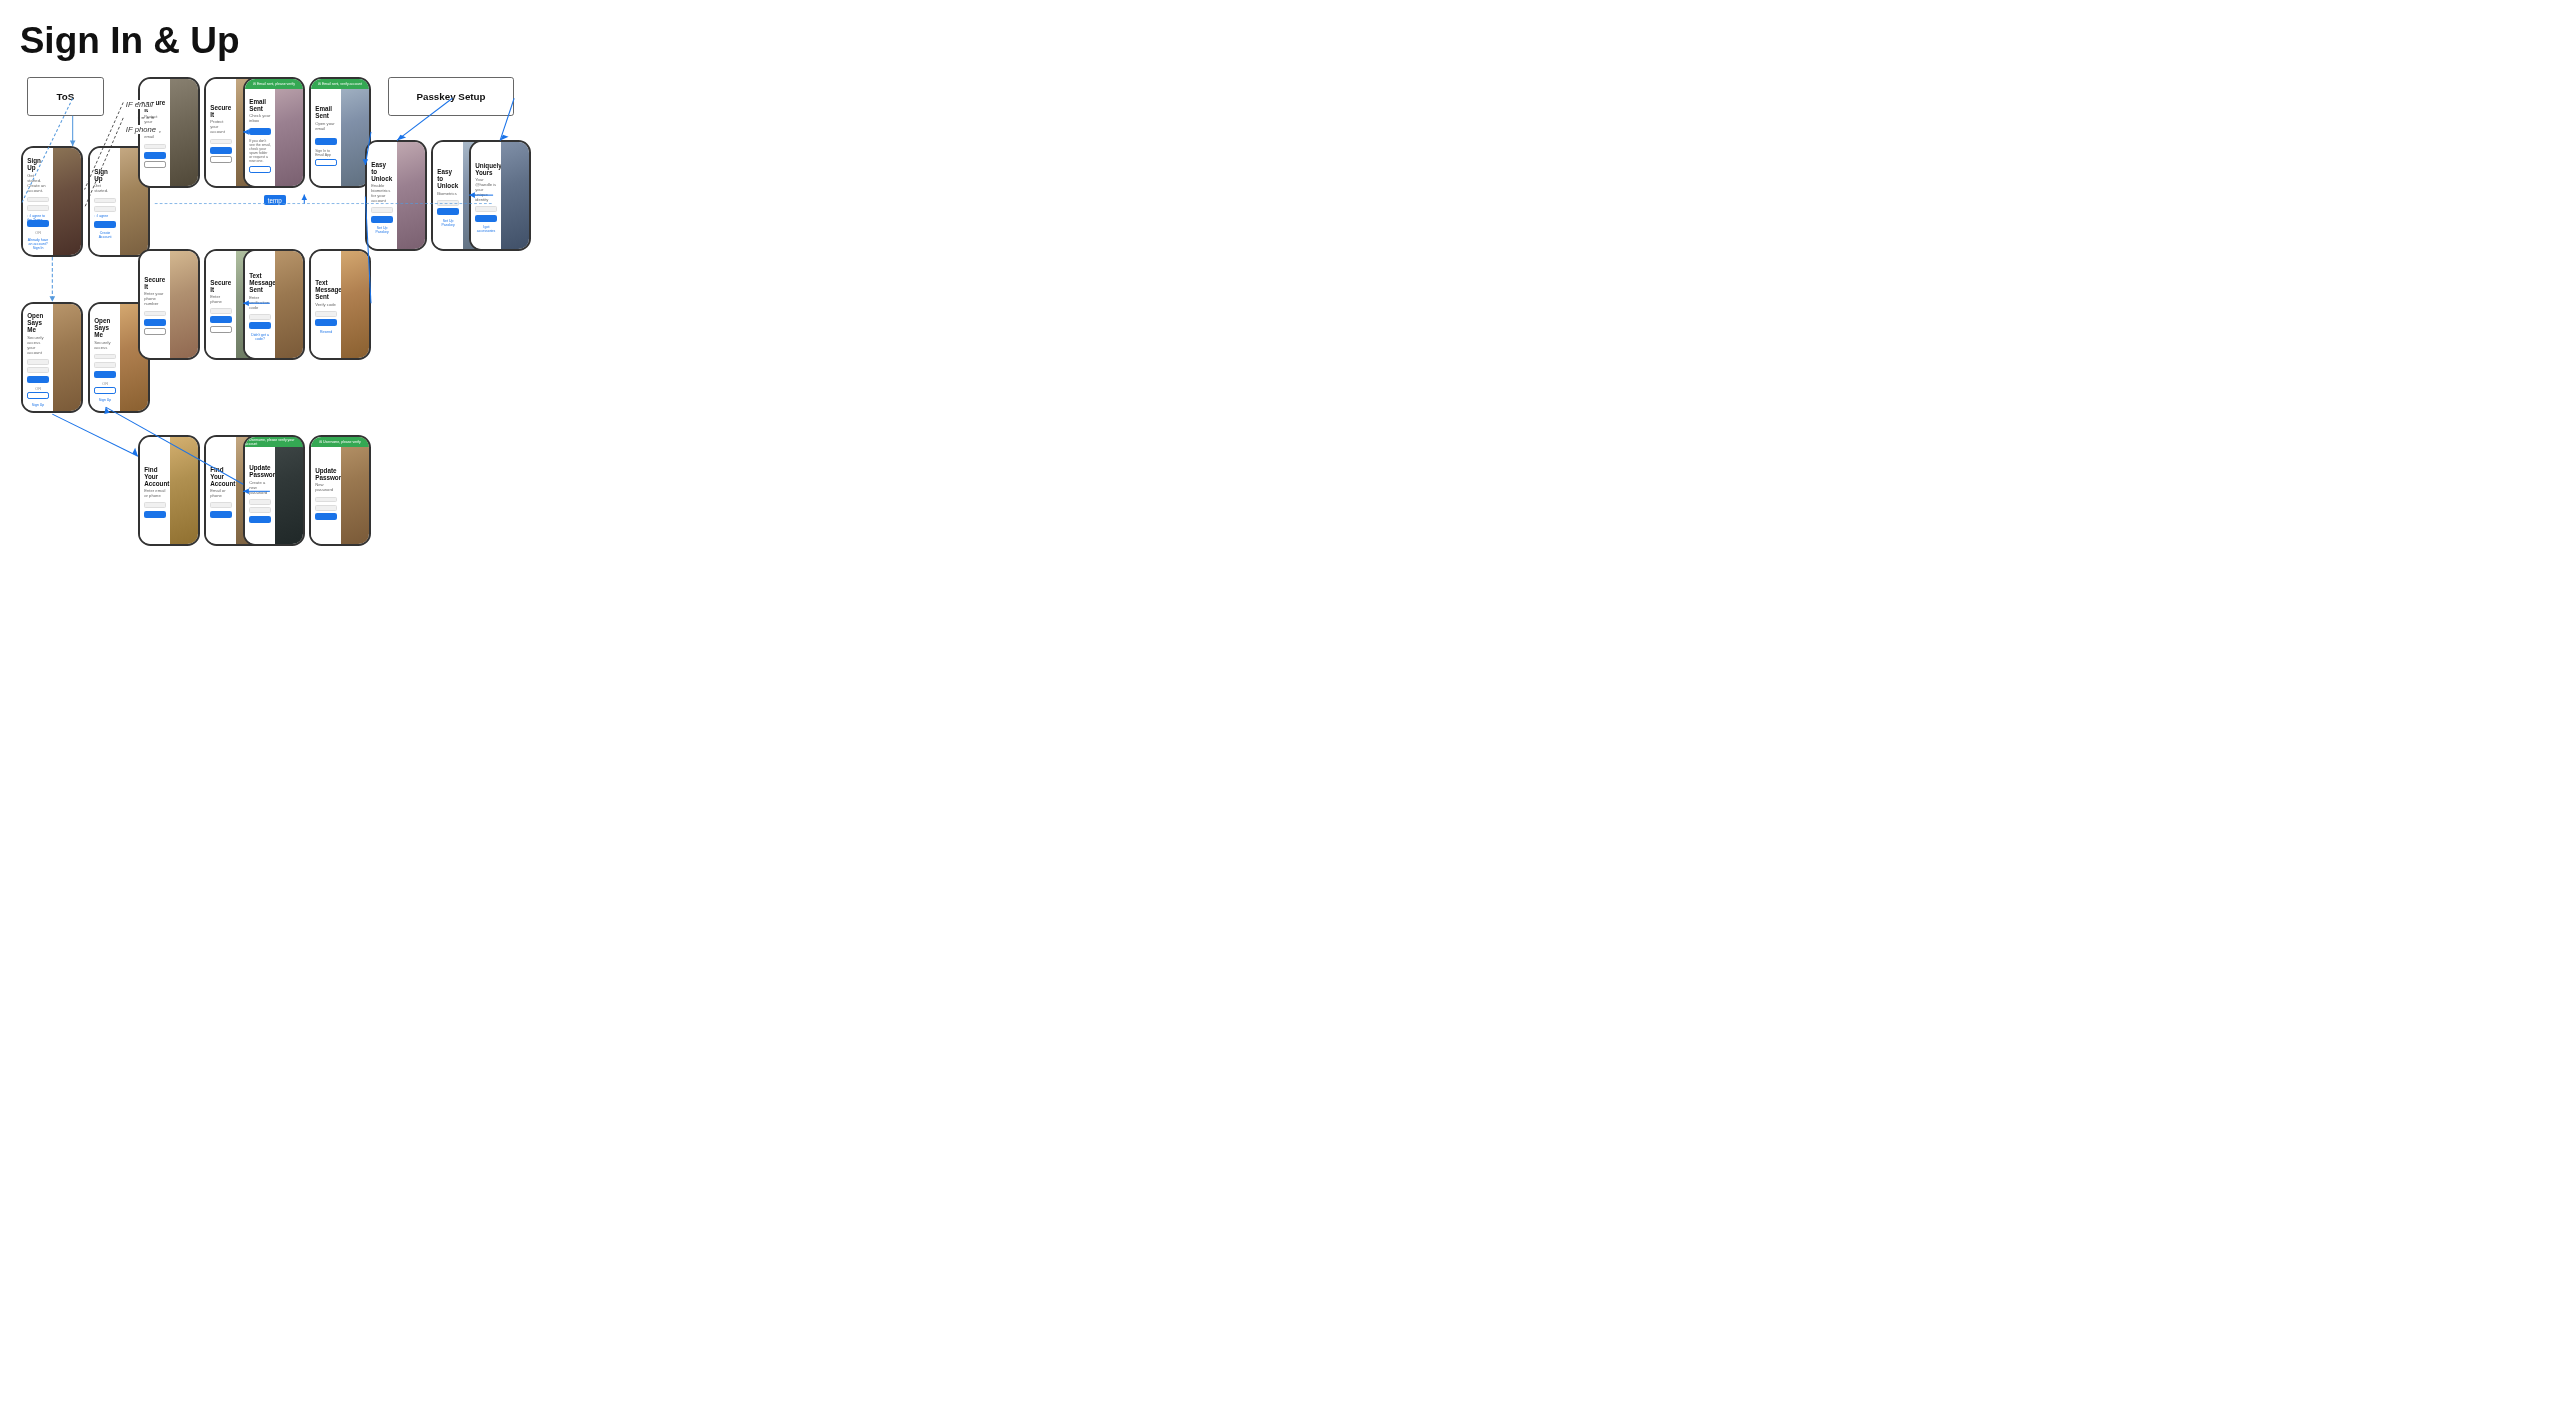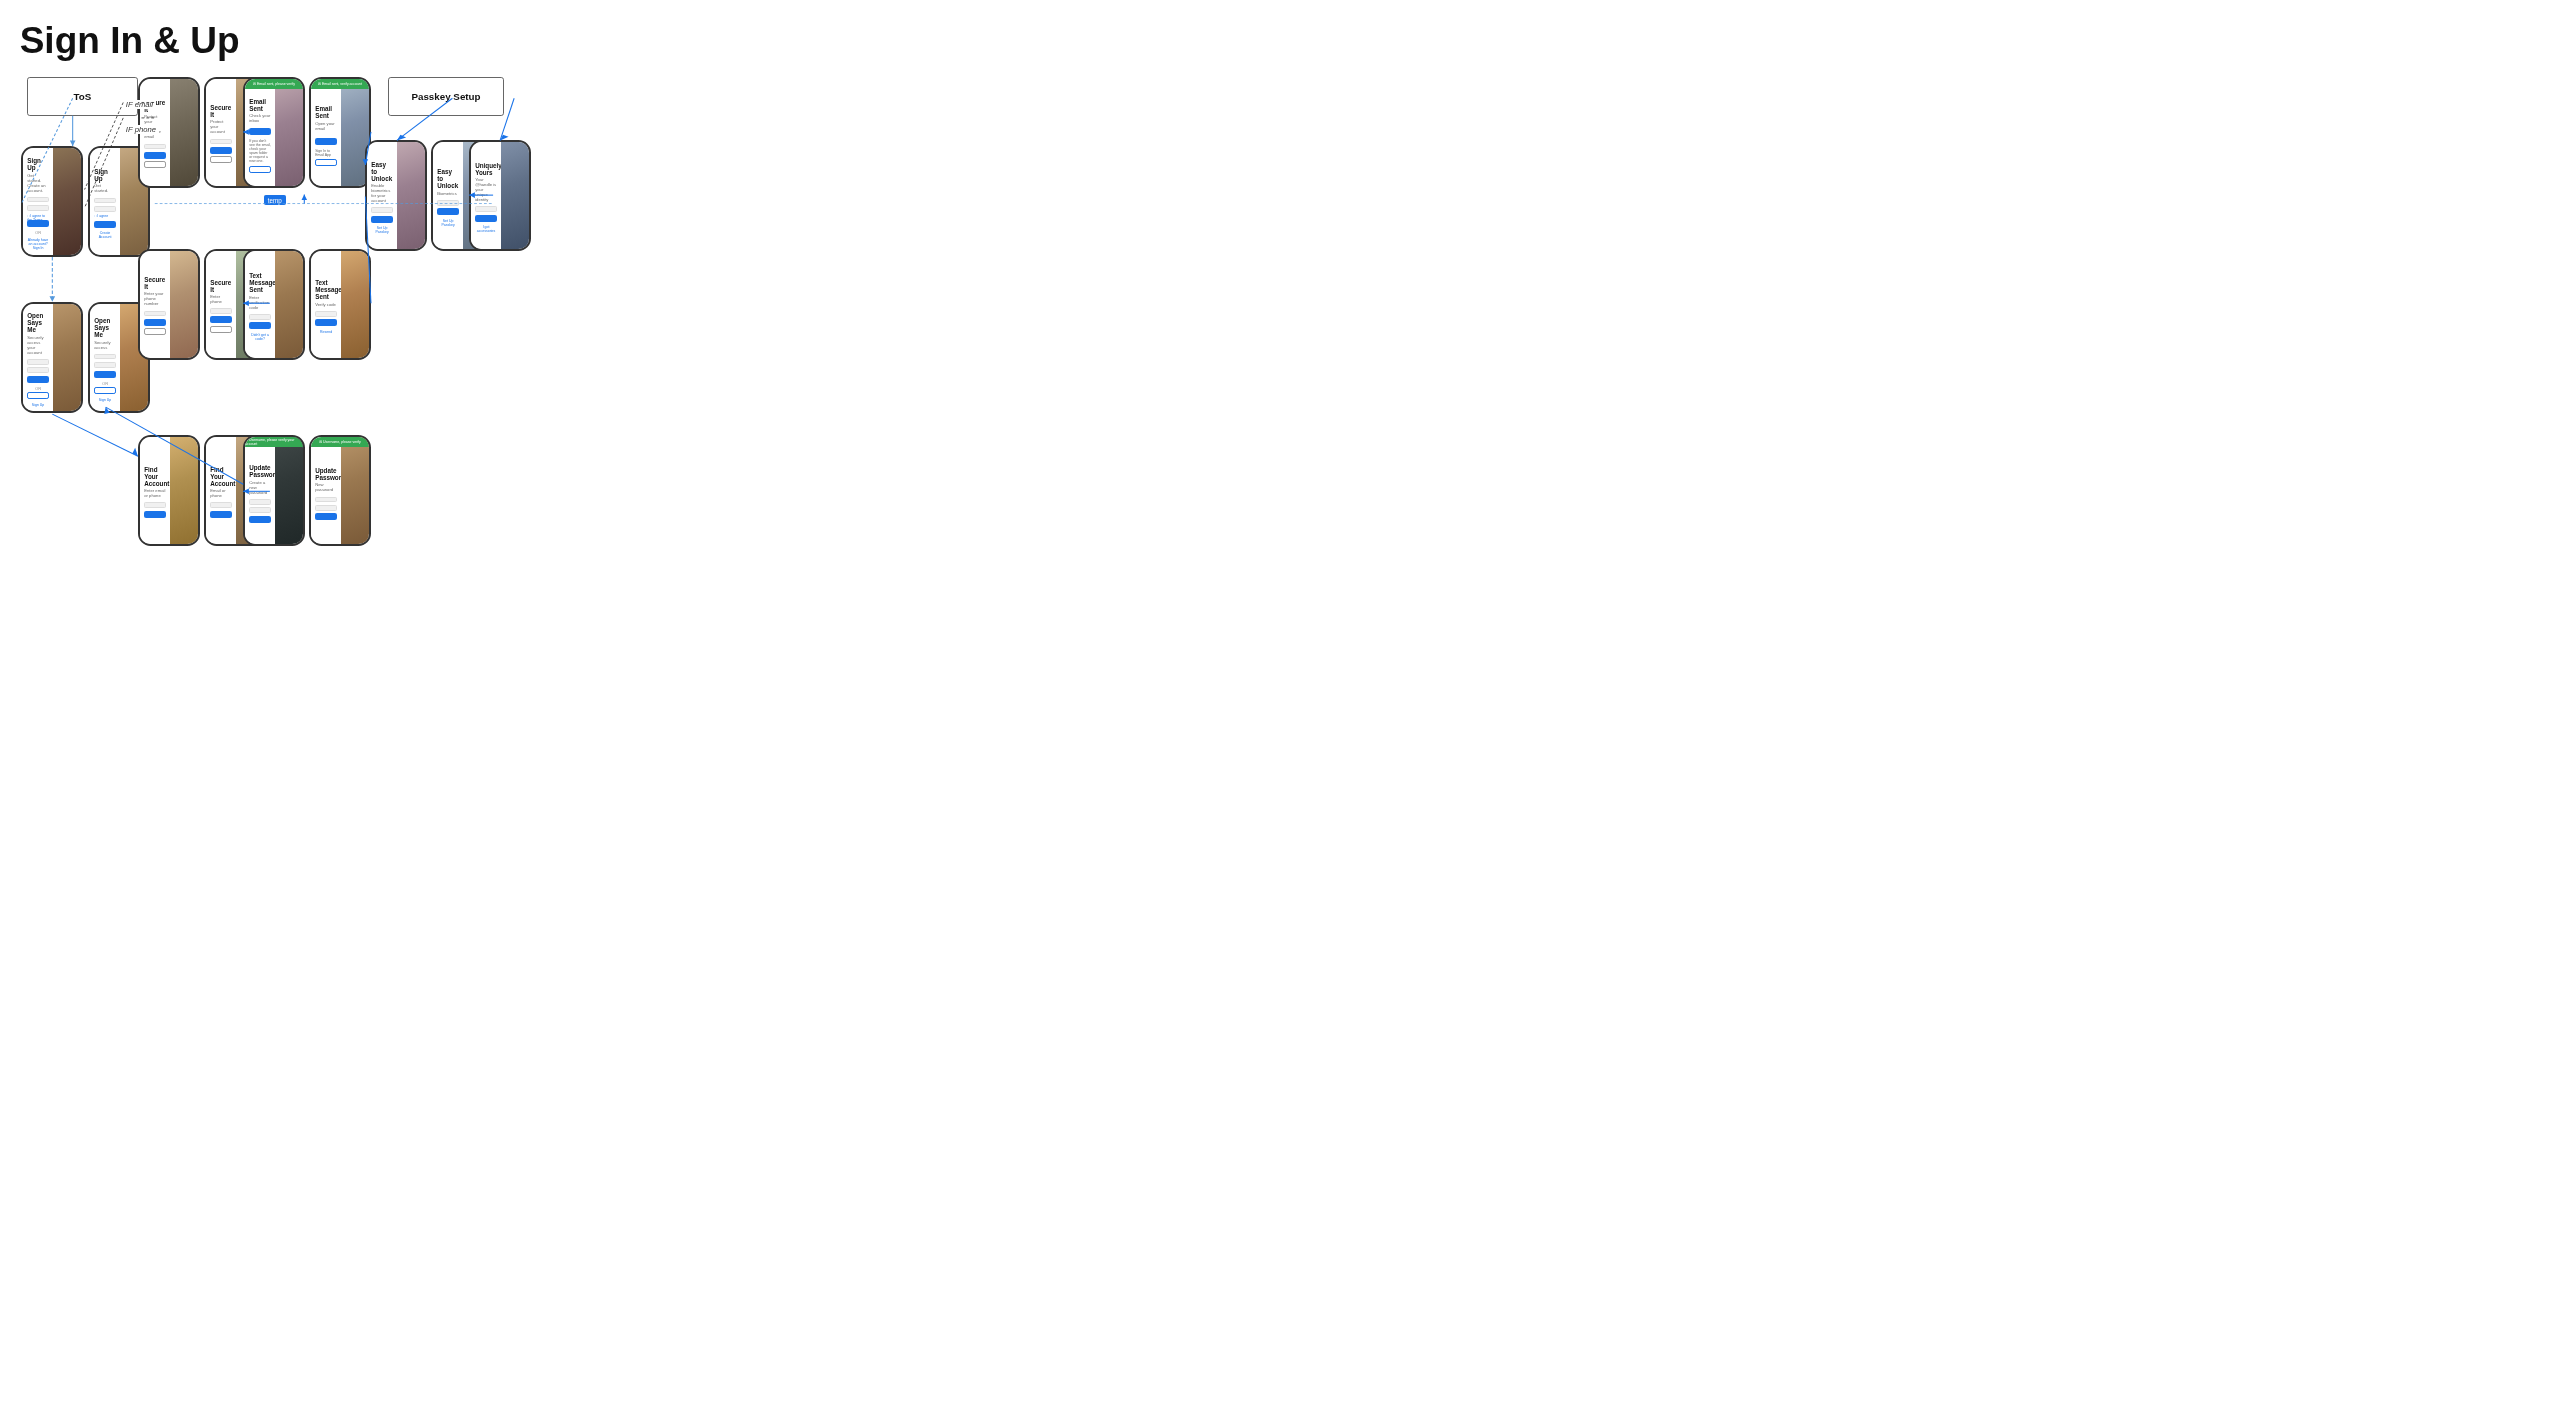--- a/index.html
+++ b/index.html
@@ -162,25 +162,25 @@
       border-radius: 1.4px;
       padding: 0.7px 2.8px;
       color: #333;
     }
   </style>
 </head>
 <body>
 
 <div class="page-title">Sign In &amp; Up</div>
 
-<div class="box-frame" style="left: 27px; top: 77px; width: 111px; height: 39px; align-items: center;">
+<div class="box-frame" style="left: 27px; top: 77px; width: 77px; height: 39px; align-items: center;">
   <span>ToS</span>
 </div>
 
-<div class="box-frame" style="left: 388px; top: 77px; width: 116px; height: 39px;">
+<div class="box-frame" style="left: 388px; top: 77px; width: 126px; height: 39px;">
   <span>Passkey Setup</span>
 </div>
 
 <div class="phone" style="left: 21px; top: 146px; width: 62px; height: 111px;">
   <div class="phone-screen">
     <div class="phone-content" style="width:52%;padding:8.4px 4.2px 4.2px;">
       <div class="screen-title">Sign Up</div>
       <div class="screen-subtitle">Get started. Create an account.</div>
       <div class="input-field"></div>
       <div class="input-field"></div>

